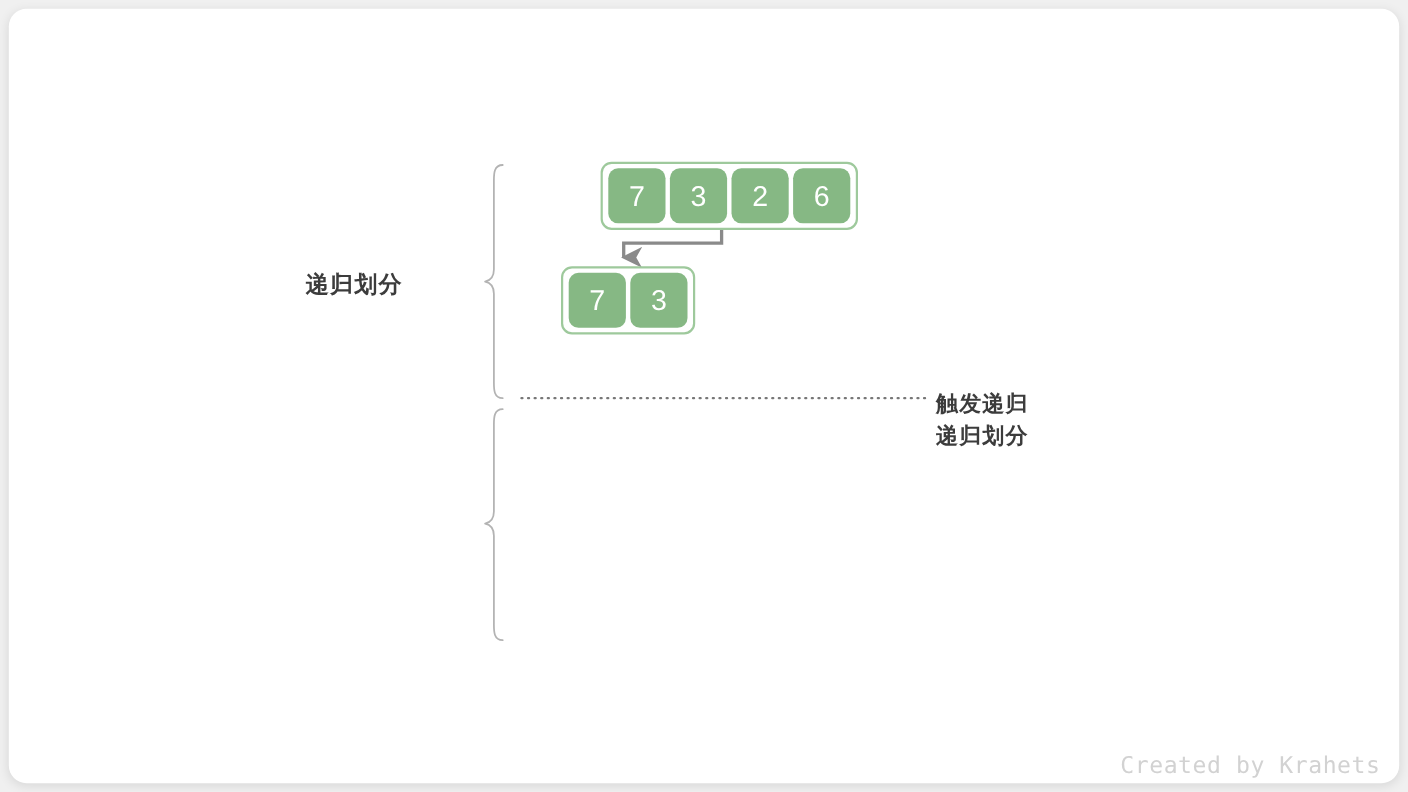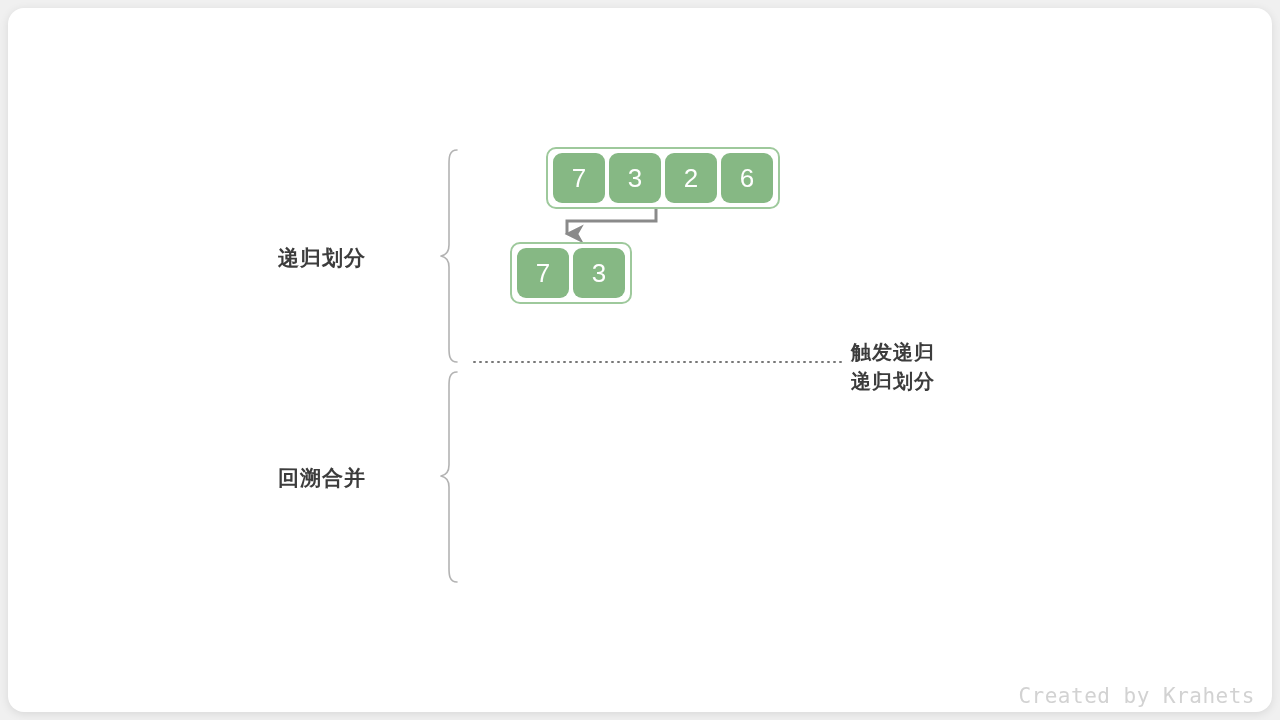--- a/index.html
+++ b/index.html
@@ -48,21 +48,21 @@
     white-space: nowrap;
     text-align: center;
   }
   #label-divide { left: 224px; top: 236px; width: 180px; }
   #label-merge  { left: 224px; top: 456px; width: 180px; }
 
   
   #terminal-note {
     position: absolute;
     left: 843px;
-    top: 330px;
+    top: 346px;
     font-size: 20px;
     font-weight: bold;
     color: #3c3c3c;
     line-height: 29px;
     letter-spacing: 1px;
     white-space: nowrap;
   }
 
   
   .array {
@@ -139,21 +139,20 @@
 
       <line x1="466" y1="354" x2="836" y2="354" stroke="#777777" stroke-width="2" stroke-linecap="round" stroke-dasharray="1 5"></line>
 
       <g>
         <path d="M 648 201 L 648 213 L 559 213 L 559 226" fill="none" stroke="#8a8a8a" stroke-width="3" stroke-linejoin="miter" marker-end="url(#arrowhead)"></path>
       </g>
     </svg>
 
     <div class="phase-label" id="label-divide">递归划分</div>
 
-    <div class="phase-label" id="label-merge">回溯合并</div>
 
     <div id="terminal-note">
       <div>触发递归</div>
       <div>递归划分</div>
     </div>
 
     <div class="array" id="array-root">
       <div class="cell">7</div>
       <div class="cell">3</div>
       <div class="cell">2</div>

